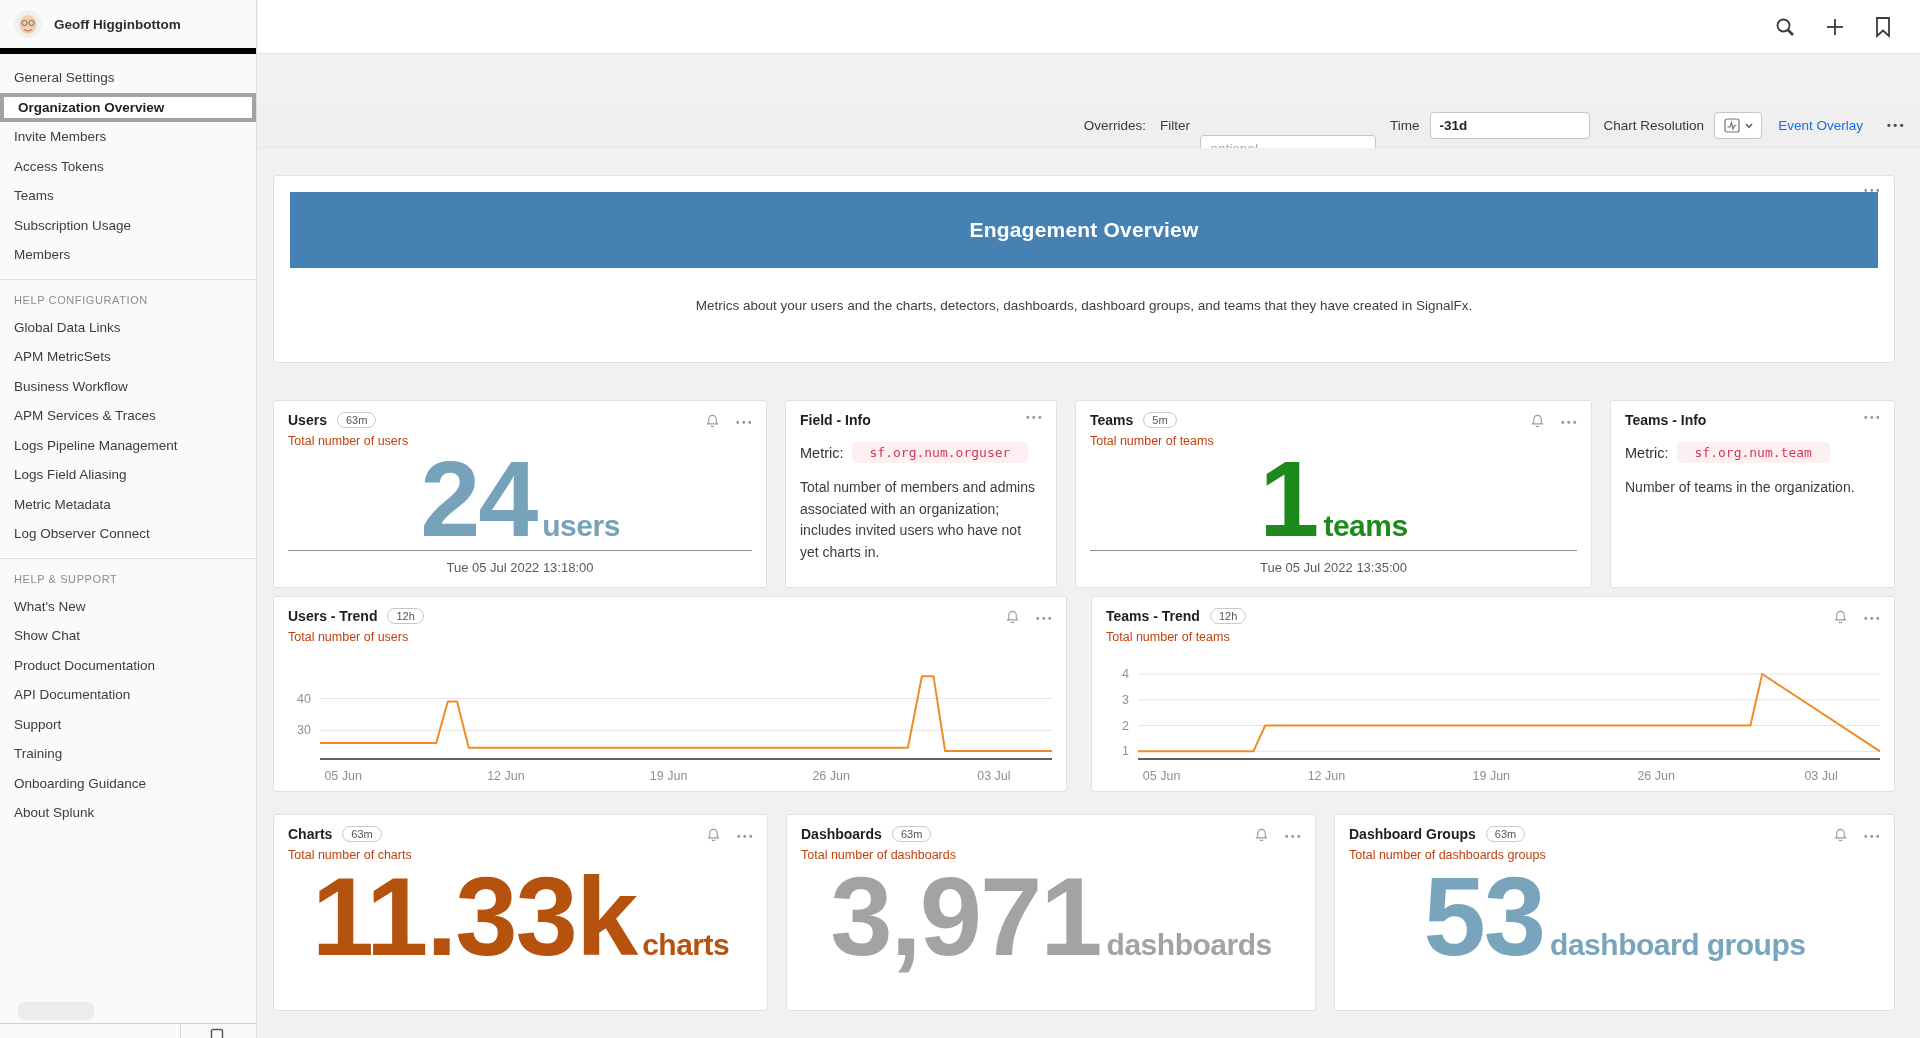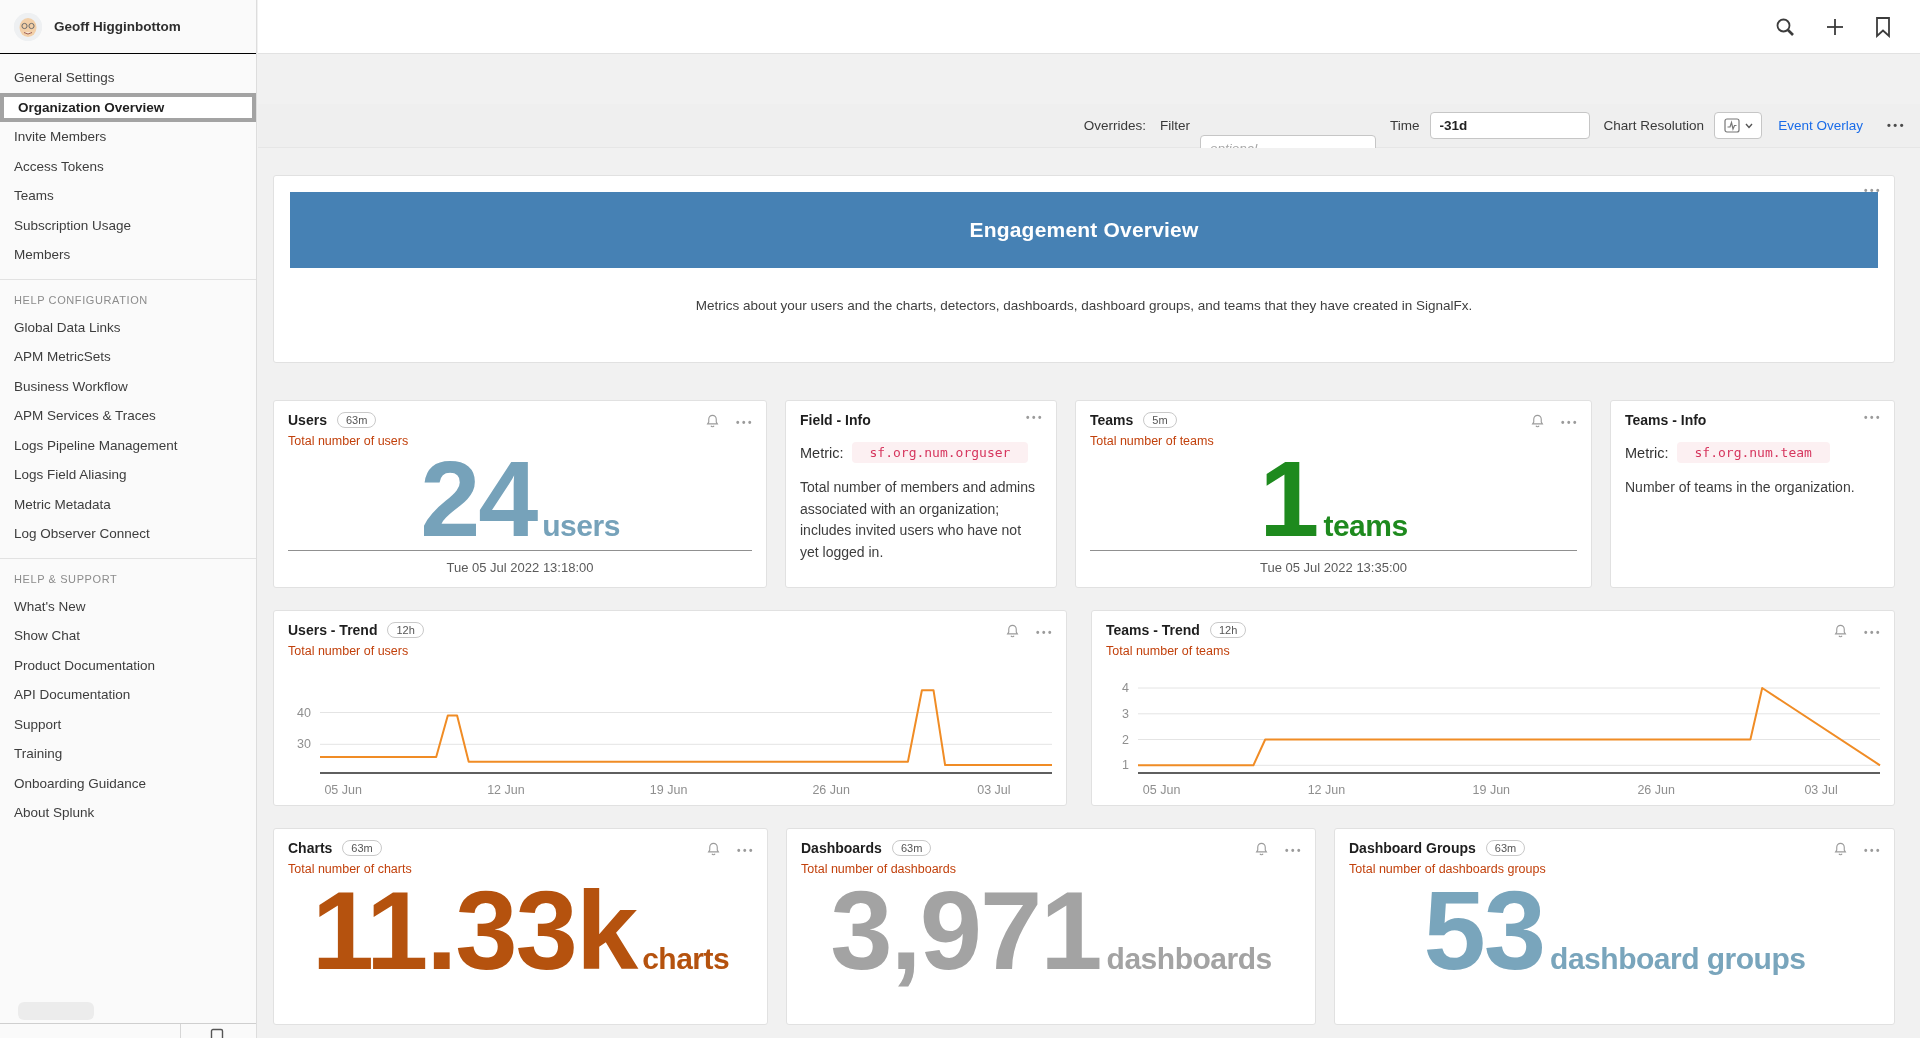--- a/index.html
+++ b/index.html
@@ -2,21 +2,21 @@
 <html><head>
 <meta charset="utf-8">
 <style>
   * { margin:0; padding:0; box-sizing:border-box; }
   html,body { width:1920px; height:1038px; overflow:hidden; }
   body { font-family:"Liberation Sans","DejaVu Sans",sans-serif; background:#f1f1f1; color:#333; }
   .app { position:relative; width:1920px; height:1038px; }
 
   
   .sidebar { position:absolute; left:0; top:0; width:257px; height:1038px; background:#fafafa; border-right:1px solid #ddd; }
-  .user-row { height:54px; display:flex; align-items:center; gap:12px; padding:0 14px; border-bottom:1px solid #000000; background:#fafafa; }
+  .user-row { height:54px; display:flex; align-items:center; gap:12px; padding:0 14px; border-bottom:6px solid #000000; background:#fafafa; }
   .avatar { width:28px; height:28px; border-radius:50%; background:#eceef0; overflow:hidden; flex:none; }
   .user-name { font-size:13.5px; font-weight:600; color:#2e2e2e; }
   .nav { padding-top:9px; }
   .nav-item { height:29.5px; display:flex; align-items:center; padding:0 14px; font-size:13.5px; color:#3d3d3d; cursor:pointer; white-space:nowrap; }
   .nav-item.active { background:#fff; border:4px solid #a3a3a3; font-weight:700; color:#1f1f1f; }
   .nav-divider { border-top:1px solid #e2e2e2; margin:9px 0 7px 0; }
   .nav-header { height:26px; display:flex; align-items:center; padding:0 14px; font-size:11px; letter-spacing:.6px; color:#8c8c8c; }
   .ghost-pill { position:absolute; left:18px; bottom:18px; width:76px; height:18px; background:#ececec; border-radius:6px; }
   .side-bottombar { position:absolute; left:0; bottom:0; width:256px; height:15px; background:#fafafa; border-top:1px solid #cfcfcf; }
   .side-bottombar .vdiv { position:absolute; left:180px; top:0; bottom:0; border-left:1px solid #d6d6d6; }
@@ -49,21 +49,21 @@
   .content { position:absolute; left:258px; top:148px; right:0; bottom:0; background:#f1f1f1; padding:27px 25px 0 15px; overflow:hidden; }
   .card { background:#fff; border:1px solid #e1e1e1; border-radius:3px; position:relative; }
 
   .banner-card { height:188px; margin-bottom:37px; }
   .banner-rect { position:absolute; left:16px; right:16px; top:16px; height:76px; display:flex; align-items:center; justify-content:center; }
   .banner-title { color:#fff; font-size:21px; font-weight:600; letter-spacing:.2px; }
   .banner-desc { position:absolute; left:0; right:0; top:122px; text-align:center; font-size:13.5px; color:#3f3f3f; }
   .card-dots { position:absolute; top:10px; right:12px; }
 
   .grid { display:grid; gap:18px; }
-  .row1 { grid-template-columns:494px 272px 517px 1fr; height:188px; margin-bottom:22px;border-radius:14px; }
+  .row1 { grid-template-columns:494px 272px 517px 1fr; height:188px; margin-bottom:8px;border-radius:14px; }
   .row2 { grid-template-columns:794px 1fr; gap:24px; height:196px; margin-bottom:22px; }
   .row3 { grid-template-columns:495px 530px 1fr; height:197px; }
 
   .card-head { padding:11px 14px 0 14px; }
   .head-line { display:flex; align-items:center; gap:10px; }
   .card-title { font-size:14px; font-weight:700; color:#1e1e1e; }
   .pill { font-size:11px; color:#555; border:1px solid #c9c9c9; border-radius:8px; padding:1px 8px; background:#fff; }
   .head-icons { position:absolute; top:12px; right:12px; display:flex; align-items:center; gap:16px; }
   .card-sub { font-size:12.5px; color:#c2410c; margin-top:6px; }
 
@@ -231,21 +231,21 @@
             </div>
         </div>
         <div class="head-icons">
             <span class="dots">•••</span>
           </div>
         <div class="info-body">
           <div class="metric-line">
             <span>Metric:</span>
             <span class="metric-chip">sf.org.num.orguser</span>
           </div>
-          <div class="info-desc">Total number of members and admins associated with an organization; includes invited users who have not yet logged in.</div>
+          <div class="info-desc">Total number of members and admins associated with an organization; includes invited users who have not yet charts in.</div>
         </div>
       </div>
 
       <div class="card stat-card">
         <div class="card-head">
           <div class="head-line">
             <span class="card-title">Teams</span>
             <span class="pill">5m</span>
           </div>
           <div class="card-sub">Total number of teams</div>

